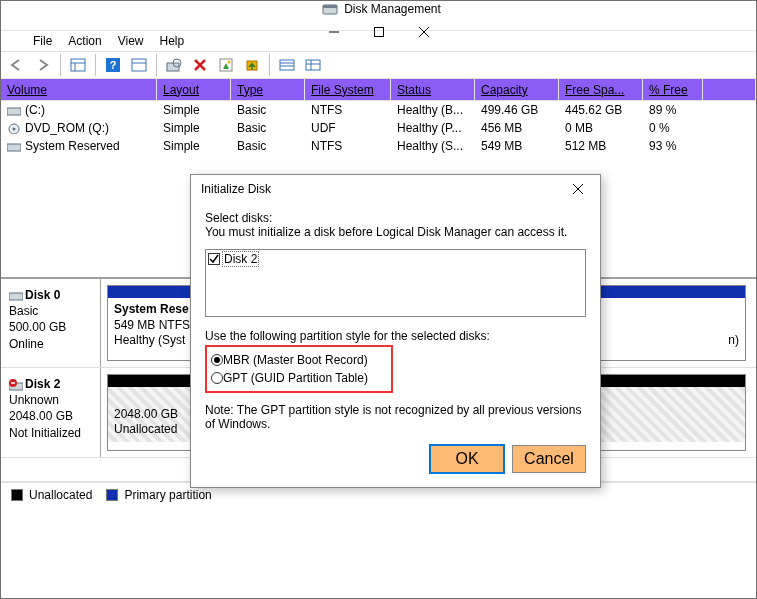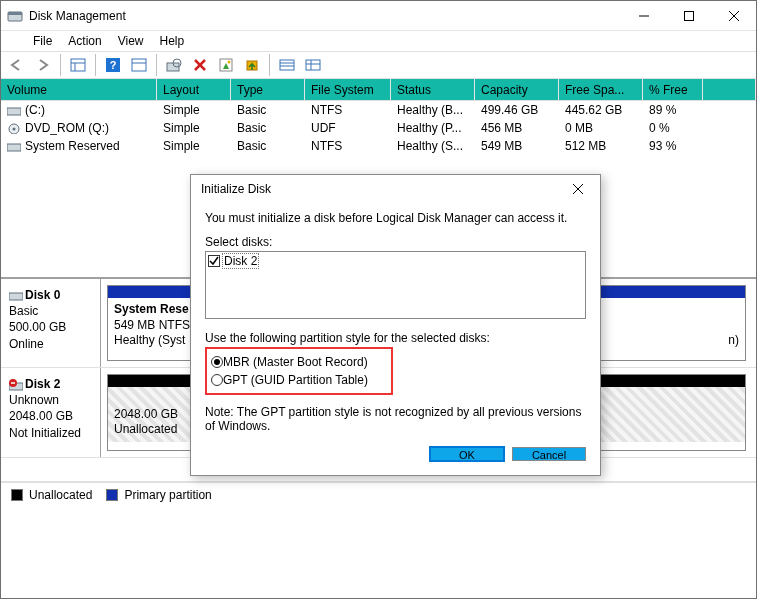--- a/index.html
+++ b/index.html
@@ -1,32 +1,32 @@
 <!DOCTYPE html>
 <html><head>
 <meta charset="utf-8">
 <style>
   * { box-sizing: border-box; font-family: "Segoe UI", Tahoma, sans-serif; }
   html,body { margin:0; padding:0; }
   body { width:757px; height:599px; border:1px solid #6f6f6f; background:#fff; position:relative; font-size:12px; overflow:hidden;}
   
-  .titlebar { height:30px; display:flex; align-items:center; justify-content:space-between; border-bottom:1px solid #e5e5e5; }
+  .titlebar { height:30px; display:flex; align-items:center; justify-content:space-between; border-bottom:1px solid #e5e5e5;flex-direction:column; }
   .titlebar .left { display:flex; align-items:center; gap:6px; padding-left:6px;}
   .titlebar .title { font-size:12px; color:#000;}
   .titlebar .controls { display:flex; }
   .wbtn { width:45px; height:29px; display:flex; align-items:center; justify-content:center; color:#555;}
   
   .menubar { height:20px; display:flex; align-items:center; gap:4px; padding:0 6px;margin-left:20px;}
   .menubar span { padding:2px 6px; }
   
   .toolbar { height:28px; border-top:1px solid #e0e0e0; border-bottom:1px solid #e0e0e0; display:flex; align-items:center; padding:0 4px; gap:2px;}
   .tbtn { width:24px; height:24px; display:flex; align-items:center; justify-content:center; border:1px solid transparent; }
   .tsep { width:1px; height:22px; background:#c0c0c0; margin:0 3px;}
   
-  .listhdr { height:22px; display:flex; border-bottom:1px solid #e0e0e0; background:#14b8a6;}
+  .listhdr { height:22px; display:flex; border-bottom:1px solid #e0e0e0; background:#8b5cf6;text-decoration:underline;}
   .listhdr div { border-right:1px solid #e5e5e5; padding:2px 6px; color:#000; display:flex; align-items:center;}
   .listbody { height:176px; overflow:hidden; }
   .row { display:flex; height:18px; align-items:center;}
   .row div { padding:0 6px; white-space:nowrap; overflow:hidden;}
   .c0{width:156px} .c1{width:74px} .c2{width:74px} .c3{width:86px} .c4{width:84px} .c5{width:84px} .c6{width:84px} .c7{width:60px} .c8{flex:1}
   .vicon { width:14px; height:11px; display:inline-block; vertical-align:middle; margin-right:4px;}
   
   .diskarea { border-top:1px solid #a0a0a0; background:#fff;}
   .diskrow { display:flex; border-bottom:1px solid #e0e0e0; height:90px;}
   .diskhead { width:100px; padding:8px 8px; border-right:1px solid #a0a0a0; background:#fff; font-size:12px; line-height:1.35;}
@@ -39,21 +39,21 @@
   .part .txt { padding:4px 6px; font-size:12px; line-height:1.3;}
   .part.hatch .txt { background: repeating-linear-gradient(45deg,#f5f5f5 0 4px,#e3e3e3 4px 8px);}
   .legend { height:24px; display:flex; align-items:center; gap:6px; padding:0 10px; border-top:1px solid #e0e0e0;}
   .sw { width:12px; height:12px; border:1px solid #777; display:inline-block;}
   
   .dialog { position:absolute; left:189px; top:173px; width:411px; background:#fff; border:1px solid #888; box-shadow:3px 3px 10px rgba(0,0,0,.25);}
   .dialog .dtitle { height:28px; display:flex; align-items:center; justify-content:space-between; padding:0 2px 0 10px; font-size:12px;}
   .dialog .dbody { padding:8px 14px 14px 14px;}
   .dialog .list { border:1px solid #888; height:68px; padding:1px 2px; margin-top:2px;}
   .dialog .btnrow { display:flex; justify-content:flex-end; gap:8px; margin-top:14px;}
-  .dialog button { width:74px; height:14px; border:1px solid #888; background:#0ea5e9; font-size:11px;}
+  .dialog button { width:74px; height:28px; border:1px solid #888; background:#fdba74; font-size:16px;}
   .dialog button.default { border:1px solid #0078d7; outline:1px solid #0078d7;}
   .hl { border:2px solid #e33; padding:4px 6px 4px 4px; width:188px; margin-top:2px;}
   .radio { display:flex; align-items:center; height:18px;}
   .radio .rb { width:12px; height:12px; border:1px solid #333; border-radius:50%; display:inline-flex; align-items:center; justify-content:center;}
   .radio .rb .dot { width:6px; height:6px; background:#000; border-radius:50%;}
   .chk { width:12px; height:12px; border:1px solid #333; display:inline-flex; align-items:center; justify-content:center; margin-right:3px;}
   svg { display:block; }
 </style>
 </head>
 <body>
@@ -275,22 +275,22 @@
   <div class="dtitle">
     <span>Initialize Disk</span>
     <div style="width:40px;height:24px;display:flex;align-items:center;justify-content:center">
       <svg width="10" height="10">
           <line x1="0" y1="0" x2="10" y2="10" stroke="#000"></line>
           <line x1="10" y1="0" x2="0" y2="10" stroke="#000"></line>
         </svg>
     </div>
   </div>
   <div class="dbody">
+    <div>Select disks:</div>
     <div style="margin-bottom:10px;">You must initialize a disk before Logical Disk Manager can access it.</div>
-    <div>Select disks:</div>
     <div class="list">
       <div style="display:flex;align-items:center;height:15px;">
         <span class="chk">
             <svg width="10" height="10">
               <path d="M1 5 L4 8 L9 1" fill="none" stroke="#000" stroke-width="1.5"></path>
             </svg>
           </span>
         <span style="outline:1px dotted #777; padding:0 1px;">Disk 2</span>
       </div>
     </div>

